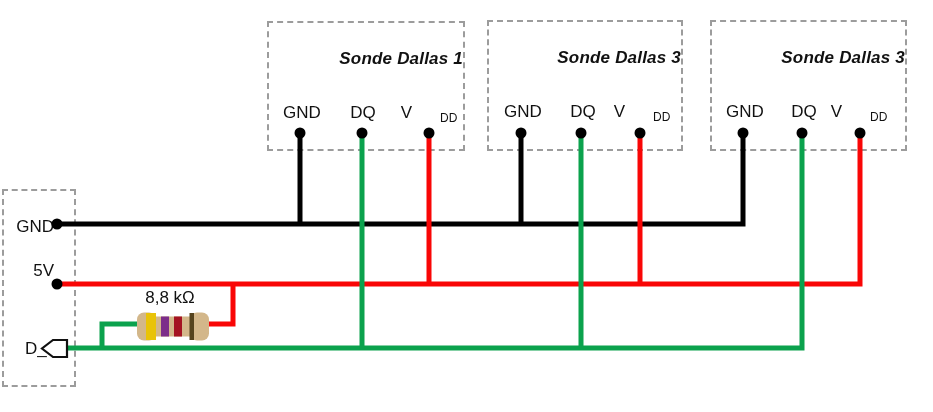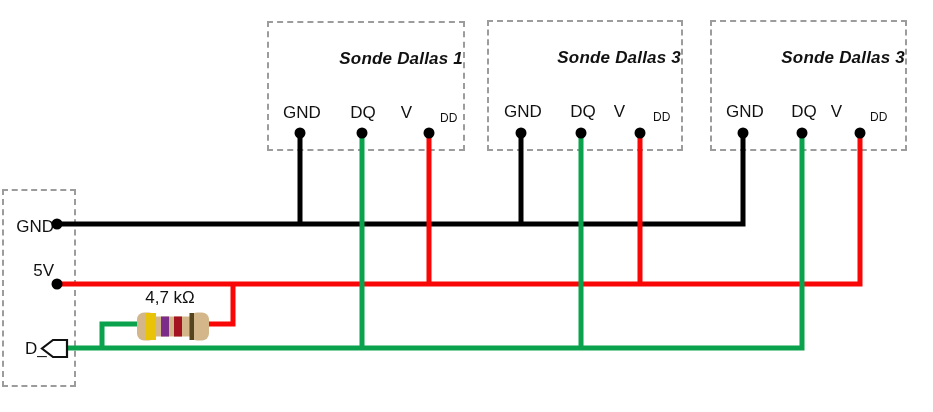--- a/index.html
+++ b/index.html
@@ -59,21 +59,21 @@
     <div class="pin-label" style="left:123px;"><span>V</span><span class="pin-sub">DD</span></div>
   </div>
 
   <div class="dash-box" id="probe-box-3">
     <div class="probe-title">Sonde Dallas 3</div>
     <div class="pin-label" style="left:3px;">GND</div>
     <div class="pin-label" style="left:62px;">DQ</div>
     <div class="pin-label" style="left:117px;"><span>V</span><span class="pin-sub">DD</span></div>
   </div>
 
-  <div id="resistor-label">4,7 kΩ</div>
+  <div id="resistor-label">8,8 kΩ</div>
 
   <svg id="wires" width="933" height="412" viewBox="0 0 933 412">
 
     <g class="wire" stroke="#000000">
       <polyline points="57,224 743,224 743,133"></polyline>
       <line x1="300" y1="131" x2="300" y2="226"></line>
       <line x1="521" y1="131" x2="521" y2="226"></line>
     </g>
 
     <g class="wire" stroke="#f90606">

